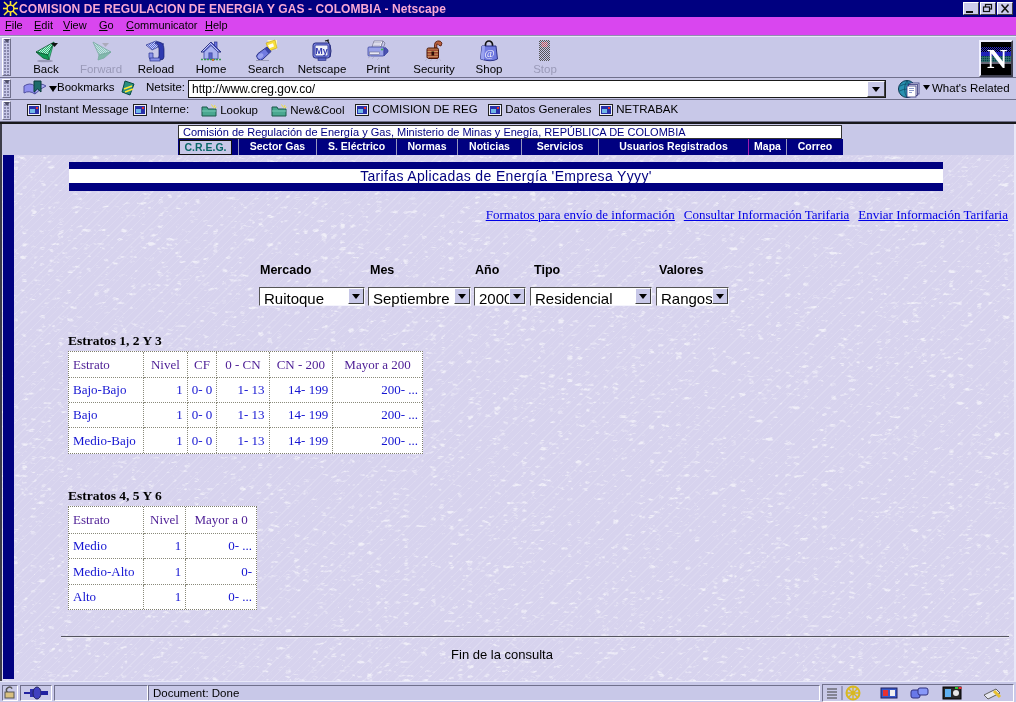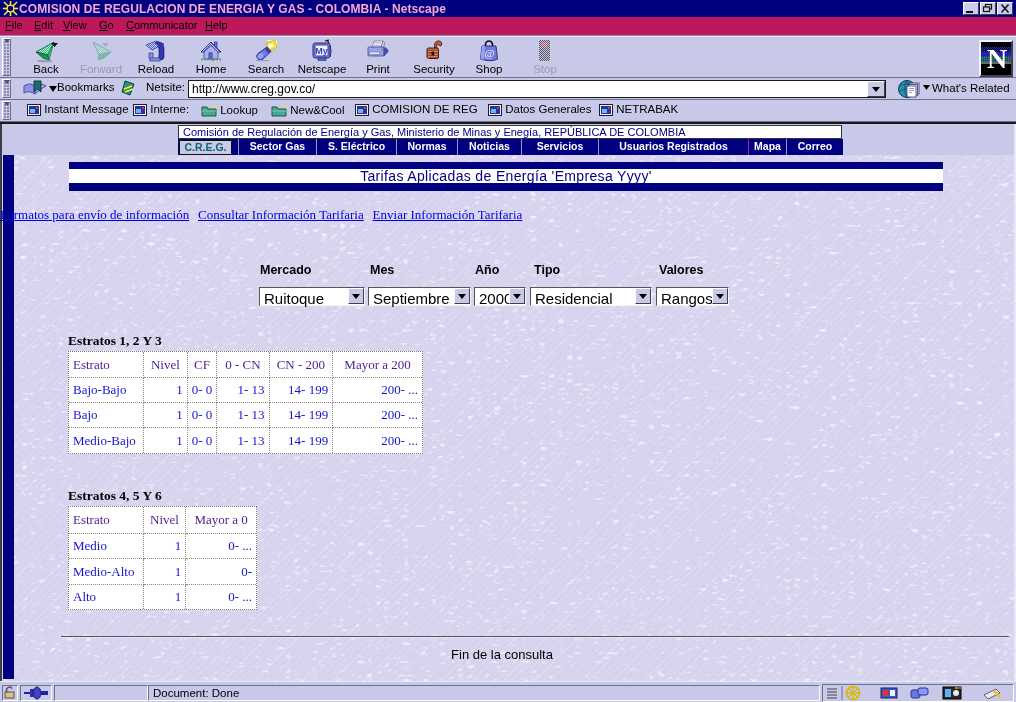--- a/index.html
+++ b/index.html
@@ -4,21 +4,21 @@
 <style>
 html,body{margin:0;padding:0;}
 body{width:1016px;height:702px;overflow:hidden;font-family:"Liberation Sans",sans-serif;}
 #win{position:absolute;left:0;top:0;width:1016px;height:702px;background:#c8c8e8;}
 .abs{position:absolute;}
 
 #titlebar{left:0;top:0;width:1016px;height:17px;background:#000080;color:#fff;}
 #titletext{left:19px;top:2px;font-size:12px;font-weight:bold;letter-spacing:0.08px;color:#f9a8d4;white-space:nowrap;}
 .winbtn{top:2px;width:16px;height:13px;overflow:hidden;background:#ccccec;border-top:1px solid #ffffff;border-left:1px solid #ffffff;border-right:1px solid #404040;border-bottom:1px solid #404040;box-sizing:border-box;}
 
-#menubar{left:0;top:17px;width:1016px;height:18px;background:#be185d;border-bottom:1px solid #8f8fb0;font-size:11px;color:#000;}
+#menubar{left:0;top:17px;width:1016px;height:18px;background:#d946ef;border-bottom:1px solid #8f8fb0;font-size:11px;color:#000;}
 .menuitem{position:absolute;top:2px;}
 .menuitem u{text-decoration:underline;}
 
 #toolbar{left:0;top:36px;width:1016px;height:42px;background:#c8c8e8;border-top:1px solid #e8e8f8;border-bottom:1px solid #70708c;box-sizing:border-box;}
 .grip{width:9px;position:relative;background-color:#c8c8e8;background-image:radial-gradient(circle at 1px 1px,#8888ac 35%,rgba(0,0,0,0) 40%);background-size:3px 3px;background-position:1px 5px;border-top:1px solid #fff;border-left:1px solid #fff;border-right:1px solid #70708c;border-bottom:1px solid #70708c;box-sizing:border-box;}
 .grip:before{content:"";position:absolute;left:1px;top:0px;border-left:3px solid transparent;border-right:3px solid transparent;border-top:4px solid #50506a;}
 .tbtn{position:absolute;top:2px;width:52px;height:37px;text-align:center;font-size:11.5px;color:#000;}
 .tbtn .ticon{display:block;margin:0 auto;width:24px;height:24px;text-decoration:underline;}
 .tbtn .tlab{display:block;margin-top:0px;}
 .dim{color:#9a9ab8;}
@@ -388,21 +388,21 @@
         <div style="position:absolute;left:279px;top:0;width:64px;height:16px;text-align:center;line-height:14px;border-left:1px solid #9898c0;box-sizing:border-box">Noticias</div>
         <div style="position:absolute;left:343px;top:0;width:77px;height:16px;text-align:center;line-height:14px;border-left:1px solid #9898c0;box-sizing:border-box">Servicios</div>
         <div style="position:absolute;left:420px;top:0;width:150px;height:16px;text-align:center;line-height:14px;border-left:1px solid #9898c0;box-sizing:border-box">Usuarios Registrados</div>
         <div style="position:absolute;left:570px;top:0;width:38px;height:16px;text-align:center;line-height:14px;border-left:1px solid #a21caf;box-sizing:border-box">Mapa</div>
         <div style="position:absolute;left:608px;top:0;width:57px;height:16px;text-align:center;line-height:14px;border-left:1px solid #9898c0;box-sizing:border-box">Correo</div>
       </div>
   <div id="stripe" class="abs"></div>
   <div class="navybar abs" style="left:69px;top:40px;width:874px;height:7px"></div>
   <div id="bannertext" class="abs">Tarifas Aplicadas de Energía 'Empresa Yyyy'</div>
   <div class="navybar abs" style="left:69px;top:61px;width:874px;height:8px"></div>
-  <div class="abs" style="left:0;top:83px;width:1008px;text-align:left;white-space:nowrap">
+  <div class="abs" style="left:0;top:83px;width:1008px;text-align:right;white-space:nowrap">
     <span class="link">Formatos para envío de información</span>&nbsp;
     <span class="link">Consultar Información Tarifaria</span>&nbsp;
     <span class="link">Enviar Información Tarifaria</span>
   </div>
   <div class="flabel" style="left:260px;top:141px">Mercado</div>
   <div class="flabel" style="left:370px;top:141px">Mes</div>
   <div class="flabel" style="left:475px;top:141px">Año</div>
   <div class="flabel" style="left:534px;top:141px">Tipo</div>
   <div class="flabel" style="left:659px;top:141px">Valores</div>
   <div class="sel" style="left:259px;top:165px;width:106px">

